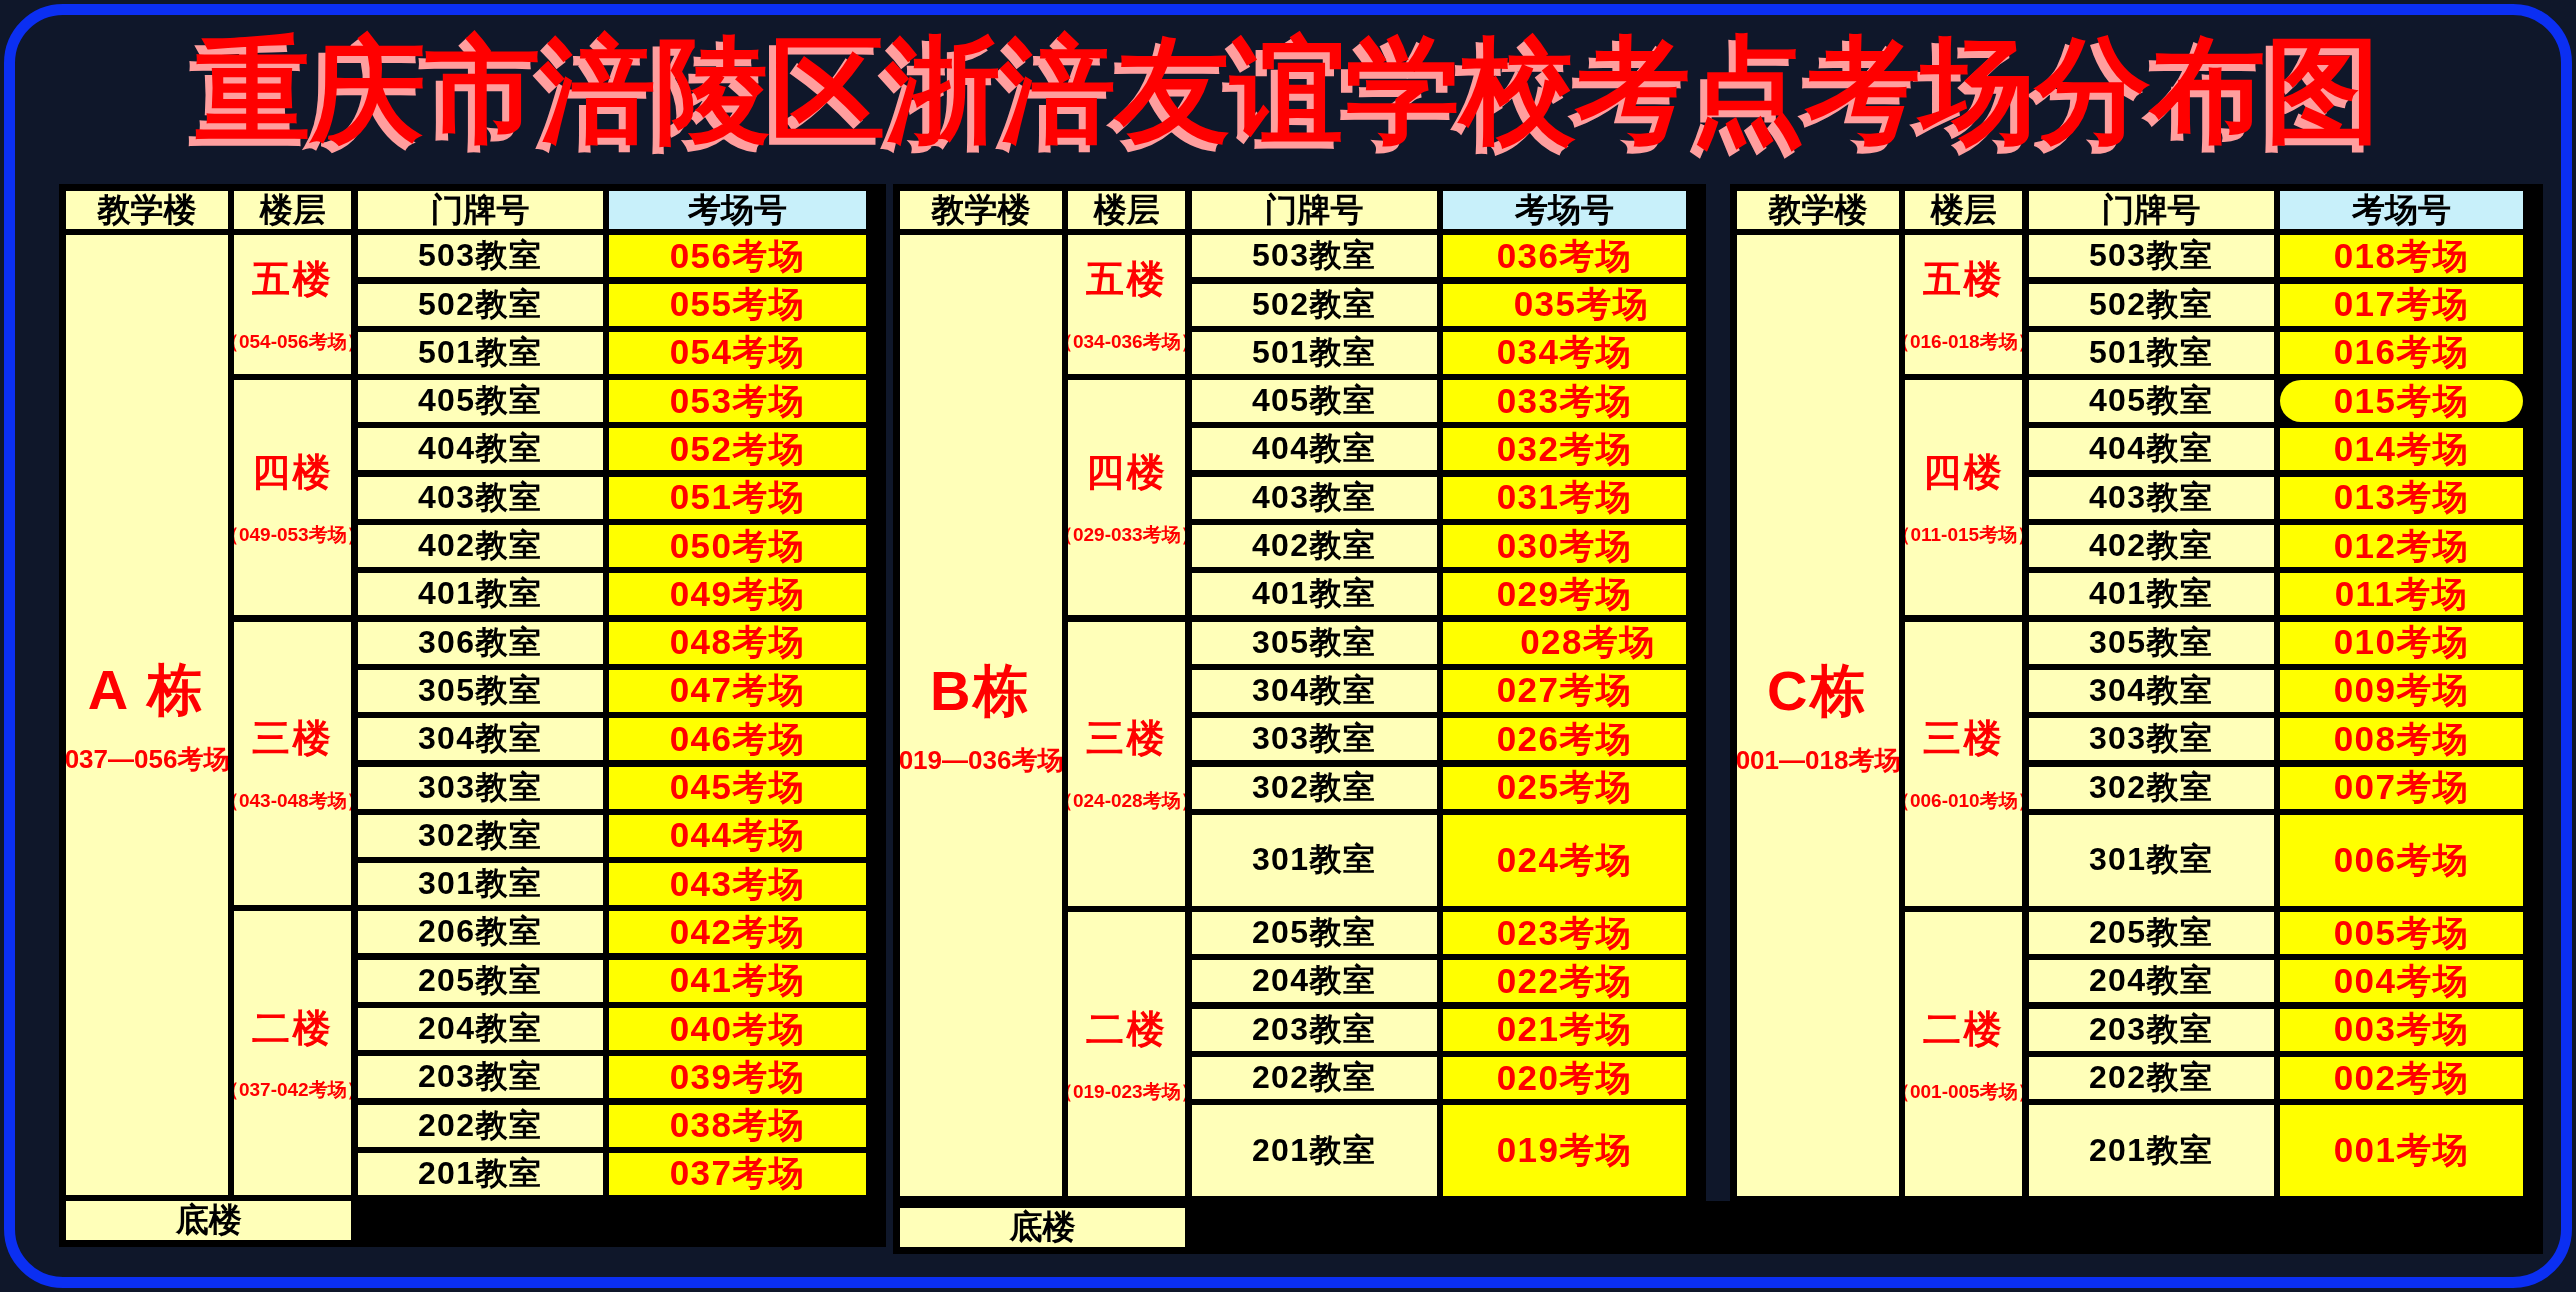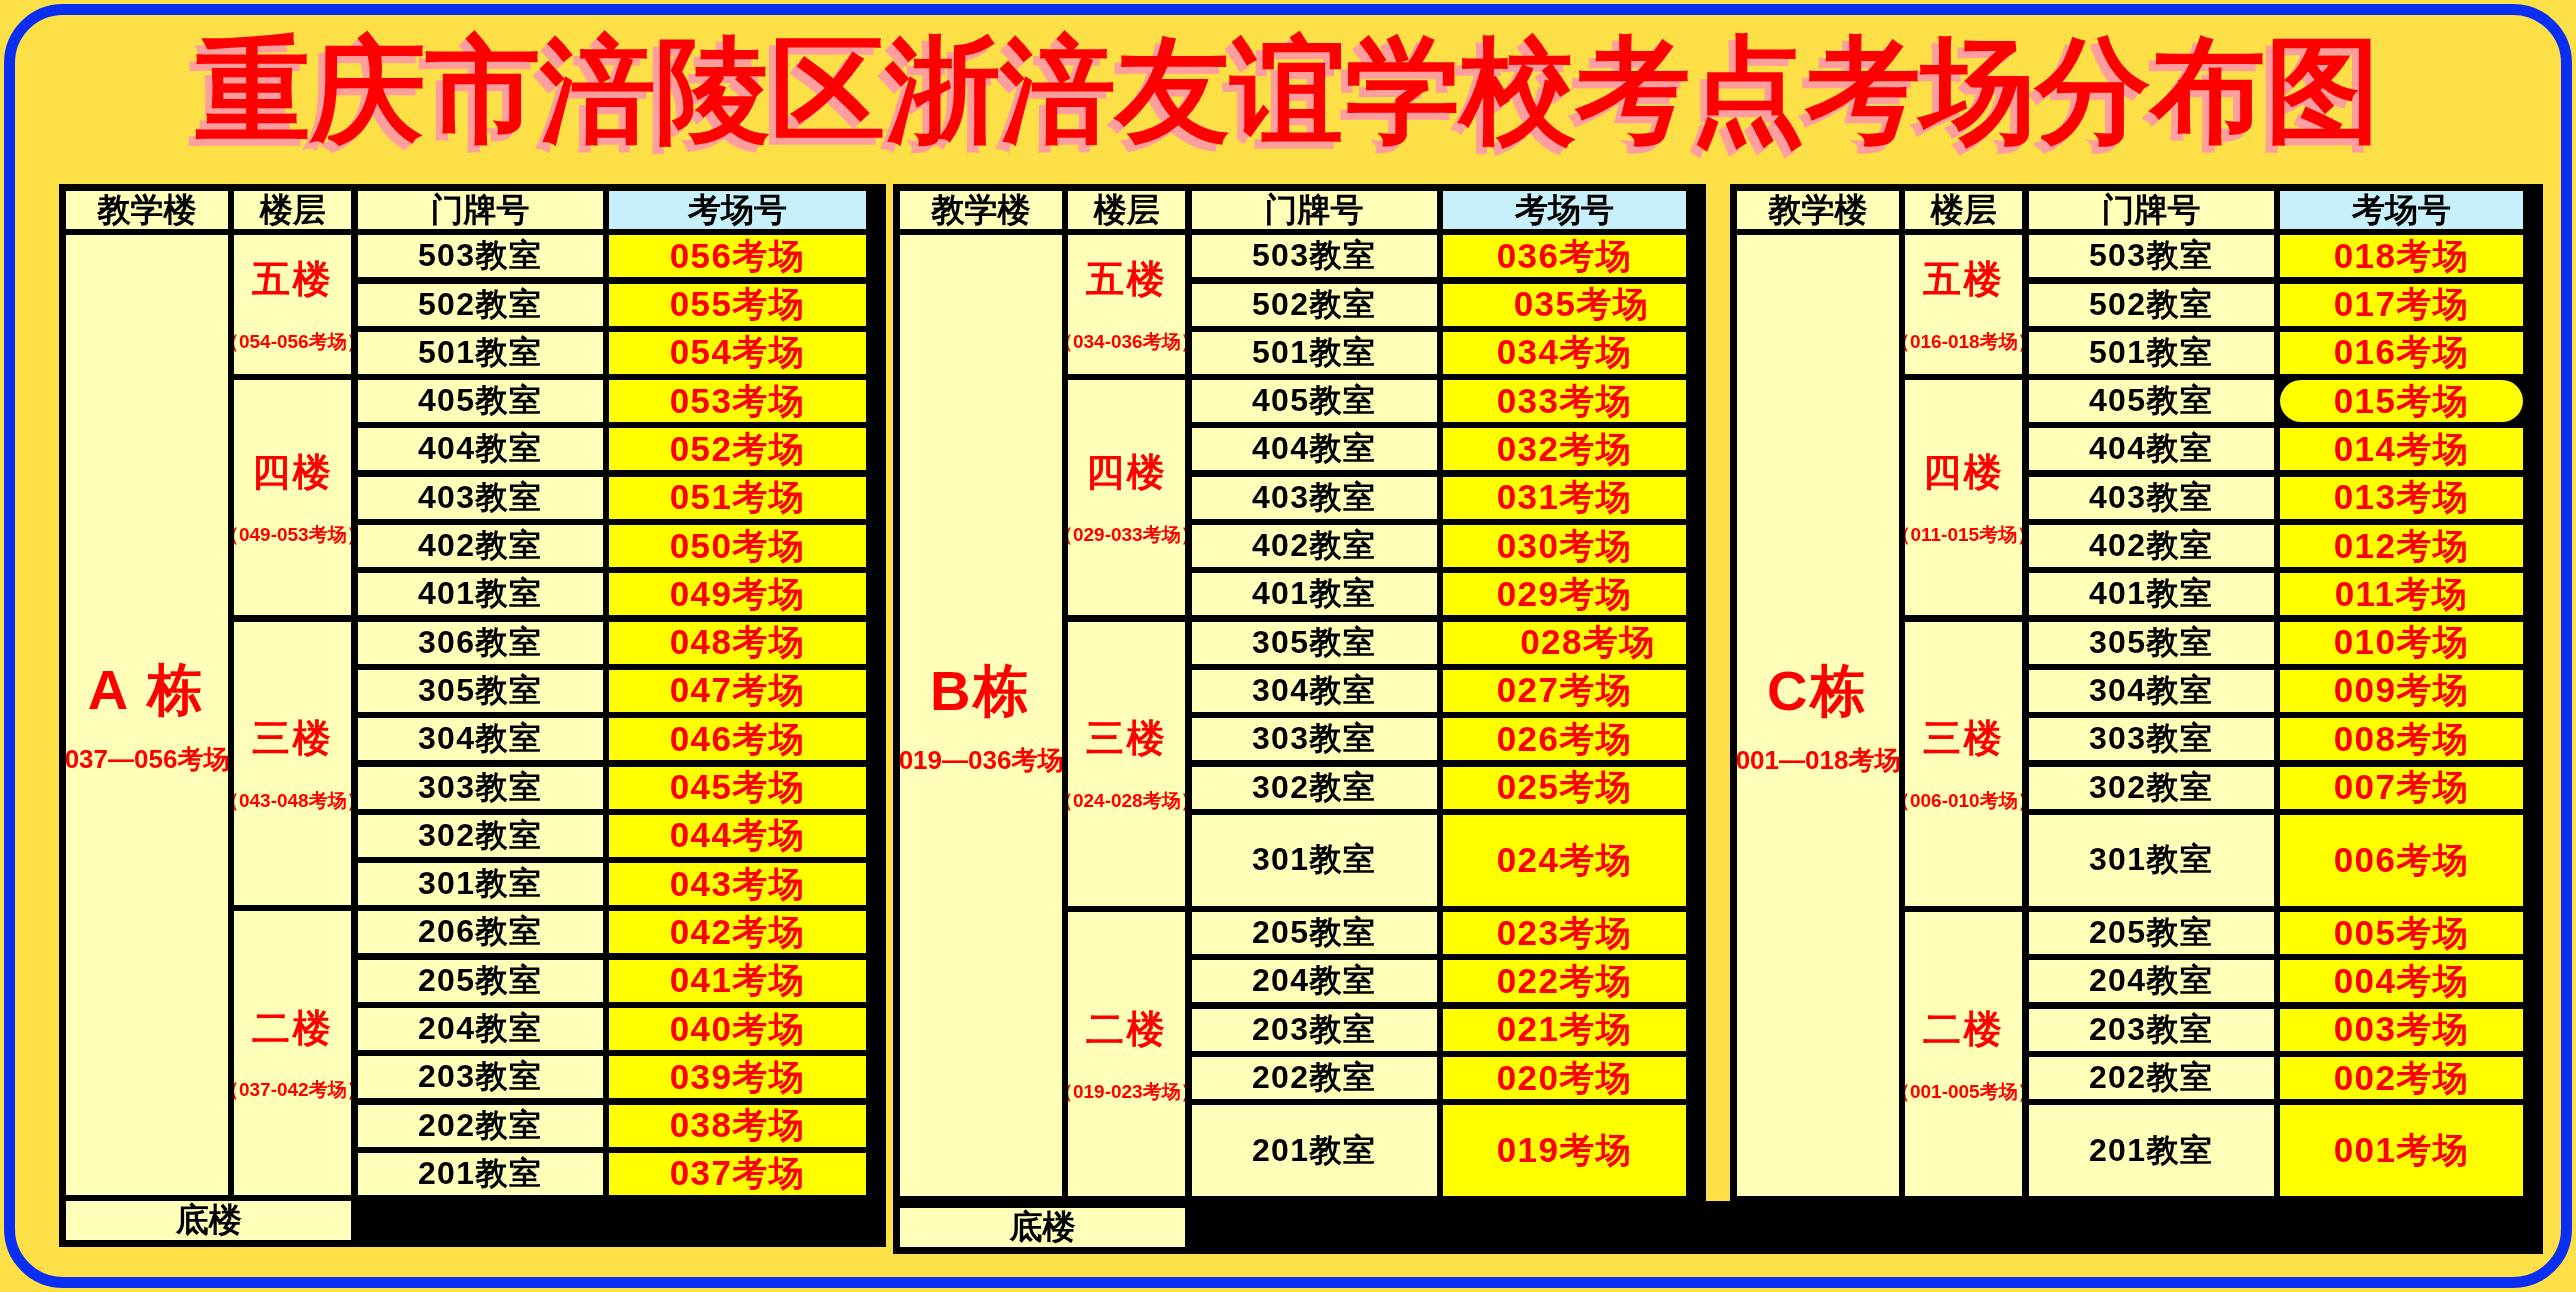--- a/index.html
+++ b/index.html
@@ -1,18 +1,18 @@
 <!DOCTYPE html>
 <html style="--frame: #0b2ff2; --pale: #ffffb9; --bright: #ffff00; --lblue: #c8f0fa; --red: #ff0000; --pink: #ff9e9e;font-size:11px"><head>
 <meta charset="utf-8">
 <style>
   html,body{margin:0;padding:0;background:#ffffff;}
   body{width:2576px;height:1292px;position:relative;overflow:hidden;
        font-family:"Liberation Sans",sans-serif;}
-  .canvas{position:absolute;inset:0;background:#fde047;}
+  .canvas{position:absolute;inset:0;background:#0f172a;}
   .frame{position:absolute;left:4.2px;top:4.2px;right:4.2px;bottom:4.2px;
          border:11px solid var(--frame,#0b2ff2);border-radius:59px;pointer-events:none;}
   .title{position:absolute;left:0;right:0;top:23.6px;text-align:center;
          color:var(--red,#ff0000);font-size:115px;font-weight:900;line-height:1.15;
          letter-spacing:0px;white-space:nowrap;
          text-shadow:-7px 7px 0 var(--pink,#ff9e9e);}
   .btable{position:absolute;background:#000;padding:7px;display:grid;gap:6.3px;}
   .cell{background:var(--pale,#ffffb9);display:flex;align-items:center;justify-content:center;
         text-align:center;overflow:hidden;}
   .head{font-size:33px;font-weight:700;color:#000;}

